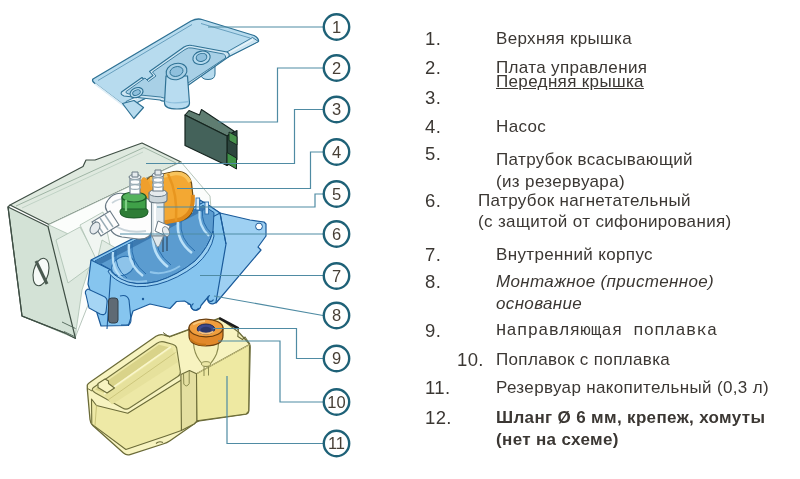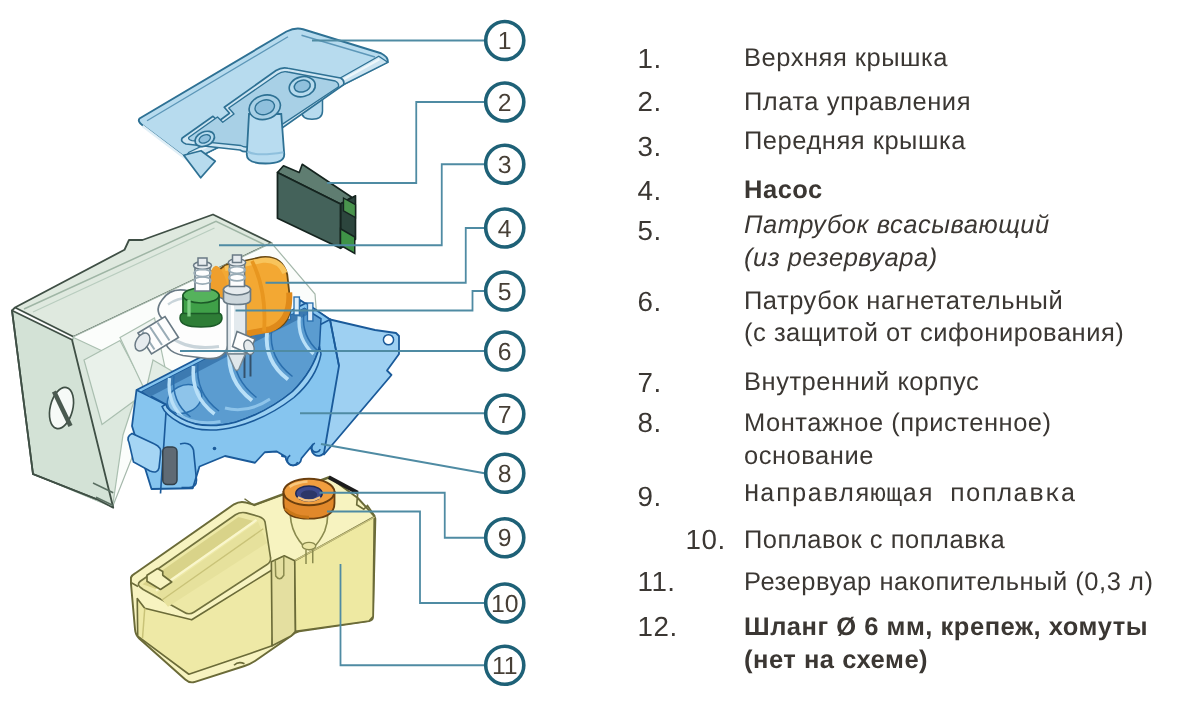--- a/index.html
+++ b/index.html
@@ -319,36 +319,36 @@
 
 <div id="list">
 
 <div class="num" style="left:425px;top:27.8px;">1.</div>
     <div class="item" style="left:467px;top:27.8px;">Верхняя крышка</div>
 
 <div class="num" style="left:425px;top:57.3px;">2.</div>
     <div class="item" style="left:467px;top:57.3px;">Плата управления</div>
 
 <div class="num" style="left:425px;top:87.3px;">3.</div>
-    <div class="item" style="left:467px;top:83px;">Передняя крышка</div>
+    <div class="item" style="left:467px;top:71px;text-decoration:underline;">Передняя крышка</div>
 
 <div class="num" style="left:425px;top:116.3px;">4.</div>
-    <div class="item" style="left:467px;top:116.3px;font-weight:bold;">Насос</div>
+    <div class="item" style="left:467px;top:116.3px;">Насос</div>
 
 <div class="num" style="left:425px;top:142.8px;">5.</div>
-    <div class="item" style="left:467px;top:139px;font-style:italic;">Патрубок всасывающий<br>(из резервуара)</div>
+    <div class="item" style="left:467px;top:149px;">Патрубок всасывающий<br>(из резервуара)</div>
 
 <div class="num" style="left:425px;top:189.8px;">6.</div>
-    <div class="item" style="left:467px;top:189.8px;">Патрубок нагнетательный<br>(с защитой от сифонирования)</div>
+    <div class="item" style="left:449px;top:189.8px;">Патрубок нагнетательный<br>(с защитой от сифонирования)</div>
 
 <div class="num" style="left:425px;top:243.8px;">7.</div>
     <div class="item" style="left:467px;top:243.8px;">Внутренний корпус</div>
 
 <div class="num" style="left:425px;top:271.3px;">8.</div>
-    <div class="item" style="left:467px;top:271.3px;">Монтажное (пристенное)<br>основание</div>
+    <div class="item" style="left:467px;top:271.3px;font-style:italic;">Монтажное (пристенное)<br>основание</div>
 
 <div class="num" style="left:425px;top:320.3px;">9.</div>
     <div class="item" style="left:467px;top:320.3px;font-family:Liberation Mono, monospace;">Направляющая поплавка</div>
 
 <div class="num" style="left:425px;top:348.8px;margin-left:32px;">10.</div>
     <div class="item" style="left:467px;top:348.8px;">Поплавок с поплавка</div>
 
 <div class="num" style="left:425px;top:377.3px;">11.</div>
     <div class="item" style="left:467px;top:377.3px;">Резервуар накопительный (0,3 л)</div>
 

